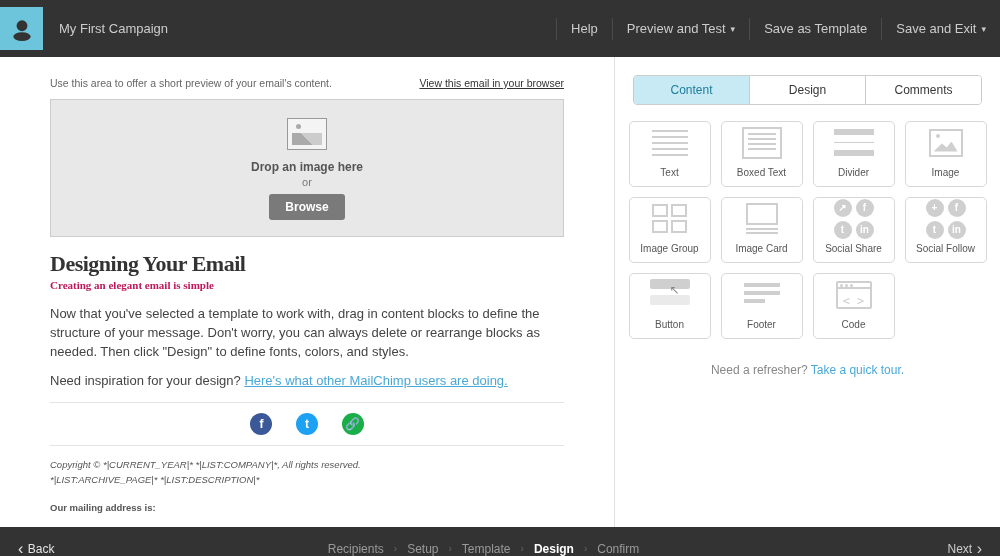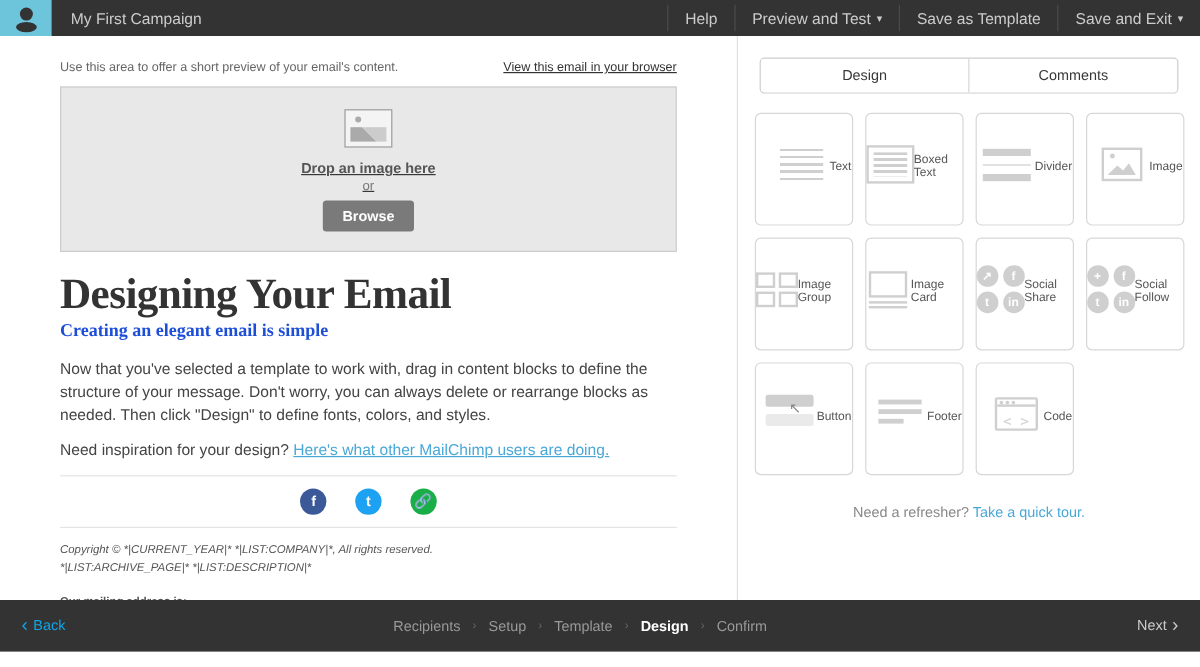--- a/index.html
+++ b/index.html
@@ -1,64 +1,64 @@
 <!DOCTYPE html>
 <html><head>
 <meta charset="utf-8">
 <style>
 * { margin: 0; padding: 0; box-sizing: border-box; }
 body { font-family: -apple-system, "Helvetica Neue", Arial, sans-serif; font-size: 13px; color: #373737; width: 1000px; height: 556px; overflow: hidden; background: #fff; }
 
 
-.topbar { height: 30px; background: #333; display: flex; align-items: center; color: #b5b5b5; }
+.topbar { height: 57px; background: #333; display: flex; align-items: center; color: #b5b5b5; }
 .logo { width: 43px; height: 43px; background: #6dc5dc; display: flex; align-items: center; justify-content: center; }
 .logo svg { width: 26px; height: 26px; fill: #333; }
 .campaign-title { margin-left: 16px; font-size: 13px; color: #ccc; }
 .top-spacer { flex: 1; }
 .top-link { color: #ccc; font-size: 13px; padding: 0 14px; border-left: 1px solid #4b4b4b; height: 22px; display: flex; align-items: center; cursor: pointer; }
 .top-link:first-of-type { border-left: none; }
 .chev { margin-left: 5px; font-size: 9px; }
 
 
 .main { display: flex; height: 470px; }
 .left { width: 614px; height: 470px; overflow: hidden; background: #fff; }
 .right { width: 386px; height: 470px; background: #fff; border-left: 1px solid #e0e0e0; display: flex; flex-direction: column; }
 
 
 .canvas { padding: 18px 50px 0 50px; }
 .preheader { display: flex; justify-content: space-between; font-size: 10.5px; color: #666; padding: 2px 0 10px; gap: 25px; }
 .preheader a { color: #333; text-decoration: underline; }
-.dropzone { border: 1px solid #ccc; background: #e8e8e8; padding: 18px 0 16px; text-align: center; text-decoration: underline; }
+.dropzone { border: 1px solid #ccc; background: #e8e8e8; padding: 18px 0 16px; text-align: center; }
 .dz-img { width: 40px; height: 32px; border: 1px solid #999; margin: 0 auto 10px; position: relative; background: #f4f4f4; }
 .dz-img::before { content: ""; position: absolute; bottom: 4px; left: 4px; right: 4px; height: 12px; background: linear-gradient(45deg, #aaa 0 50%, #ccc 50% 100%); }
 .dz-img::after { content: ""; position: absolute; top: 5px; left: 8px; width: 5px; height: 5px; border-radius: 50%; background: #aaa; }
 .dz-text { font-size: 12px; font-weight: 600; color: #555; }
 .dz-or { font-size: 11px; color: #777; margin: 2px 0 6px; }
 .browse-btn { display: inline-block; background: #7a7a7a; color: #fff; font-size: 12px; font-weight: 600; padding: 6px 16px; border-radius: 3px; cursor: pointer; }
 
-h1.email-h1 { font-family: Georgia, serif; font-size: 36px; font-weight: 700; color: #333; margin-top: 14px; letter-spacing: -0.5px; }
-.email-h2 { font-family: Georgia, serif; font-size: 15px; font-weight: 700; color: #1d4ed8; margin: 2px 0 14px; }
+h1.email-h1 { font-family: Georgia, serif; font-size: 22px; font-weight: 700; color: #333; margin-top: 14px; letter-spacing: -0.5px; }
+.email-h2 { font-family: Georgia, serif; font-size: 11px; font-weight: 700; color: #be185d; margin: 2px 0 14px; }
 .email-p { font-size: 13px; line-height: 1.45; color: #444; margin-bottom: 10px; }
 .email-p a { color: #4aa8d8; text-decoration: underline; }
 
 .social-row { border-top: 1px solid #e4e4e4; border-bottom: 1px solid #e4e4e4; padding: 10px 0; text-align: center; margin-top: 12px; }
 .sicon { display: inline-block; width: 22px; height: 22px; border-radius: 50%; margin: 0 10px; color: #fff; font-size: 12px; font-weight: 700; line-height: 22px; vertical-align: middle; }
 .fb { background: #3b5998; } .tw { background: #1da1f2; } .lk { background: #1aae49; }
 
 .footer-txt { font-size: 9.5px; font-style: italic; color: #555; margin-top: 12px; line-height: 1.5; }
 .footer-txt .b { font-weight: 700; font-style: normal; }
 
 
 .tab-row { display: flex; margin: 18px 18px 16px; border: 1px solid #ccc; border-radius: 4px; overflow: hidden; }
 .tab { flex: 1; text-align: center; font-size: 12px; padding: 7px 0; background: #fff; border-right: 1px solid #ccc; cursor: pointer; }
 .tab:last-child { border-right: none; }
 .tab.active { background: #c7eaf4; color: #1f7d9b; font-weight: 500; }
 
 .block-grid { display: grid; grid-template-columns: repeat(4, 82px); gap: 10px; padding: 0 18px; justify-content: center; }
-.block { border: 1px solid #d7d7d7; border-radius: 5px; height: 94px; display: flex; align-items: center; justify-content: flex-end; padding-bottom: 8px; cursor: grab; background: #fff; }
+.block { border: 1px solid #d7d7d7; border-radius: 5px; height: 66px; display: flex; flex-direction: column; align-items: center; justify-content: flex-end; padding-bottom: 8px; cursor: grab; background: #fff; }
 .block .thumb { width: 46px; height: 42px; display: flex; align-items: center; justify-content: center; }
 .block .lbl { font-size: 10px; color: #555; margin-top: 4px; }
 
 .refresher { text-align: center; font-size: 12px; color: #888; margin-top: 24px; }
 .refresher a { color: #4aa8d8; text-decoration: none; }
 
 
 .t-lines, .t-boxed .inner, .t-divider .seg, .t-img, .t-imgcap .bar { background: #cfcfcf; }
 .t-lines { width: 36px; height: 26px; background: repeating-linear-gradient(#cfcfcf 0 2px, transparent 2px 6px); }
 .t-boxed { width: 40px; height: 32px; border: 2px solid #cfcfcf; padding: 4px; }
@@ -87,21 +87,21 @@
 .t-btn .cur { position: absolute; right: 10px; top: 4px; font-size: 12px; color: #888; }
 .t-footer .row { height: 4px; background: #cfcfcf; margin-bottom: 4px; }
 .t-footer .row.s { width: 60%; }
 .t-code { width: 36px; height: 28px; border: 2px solid #cfcfcf; position: relative; border-radius: 2px; }
 .t-code .top { height: 6px; border-bottom: 2px solid #cfcfcf; display: flex; gap: 2px; padding: 1px 2px; }
 .t-code .top i { width: 3px; height: 3px; background: #cfcfcf; border-radius: 50%; }
 .t-code .br { position: absolute; top: 11px; left: 0; right: 0; text-align: center; color: #cfcfcf; font-size: 12px; font-family: monospace; }
 
 
 .bottombar { height: 43px; background: #333; display: flex; align-items: center; color: #aaa; font-size: 12px; padding: 0 18px; }
-.back { color: #0ea5e9; cursor: pointer; }
+.back { color: #e5e5e5; cursor: pointer; }
 .back::before { content: "‹ "; font-size: 16px; vertical-align: -1px; }
 .steps { flex: 1; display: flex; justify-content: center; gap: 6px; align-items: center; }
 .step { color: #999; cursor: pointer; padding: 0 4px; }
 .step.active { color: #fff; font-weight: 600; }
 .step-sep { color: #666; font-size: 10px; }
 .next { color: #ccc; cursor: pointer; margin-left: 35px; }
 .next::after { content: " ›"; font-size: 16px; vertical-align: -1px; }
 </style>
 </head>
 <body>
@@ -162,20 +162,21 @@
         
         
         <br><br>
         
       </div>
     </div>
   </div>
 
   <div class="right">
     <div class="tab-row">
+      <div class="tab active">Content</div>
       <div class="tab">Design</div>
       <div class="tab">Comments</div>
     </div>
 
     <div class="block-grid">
       <div class="block">
           <div class="thumb">
             <div class="t-lines"></div>
           </div>
           <div class="lbl">Text</div>

